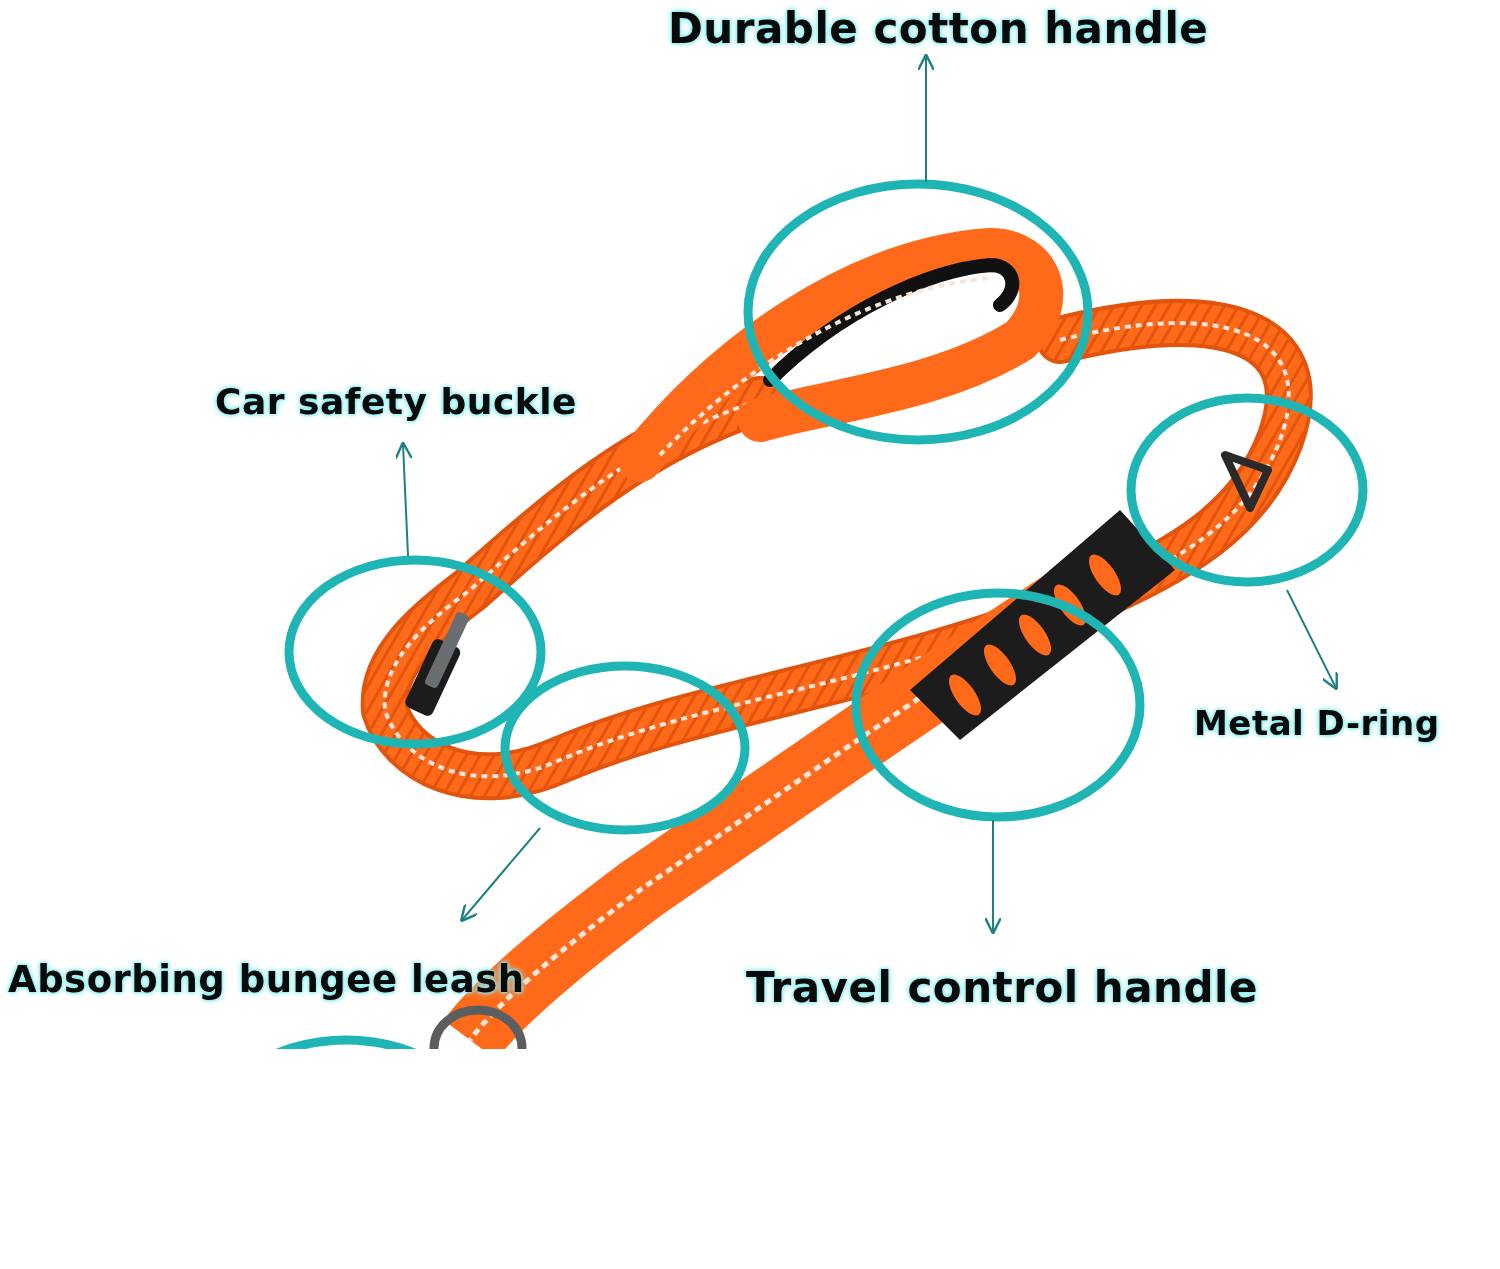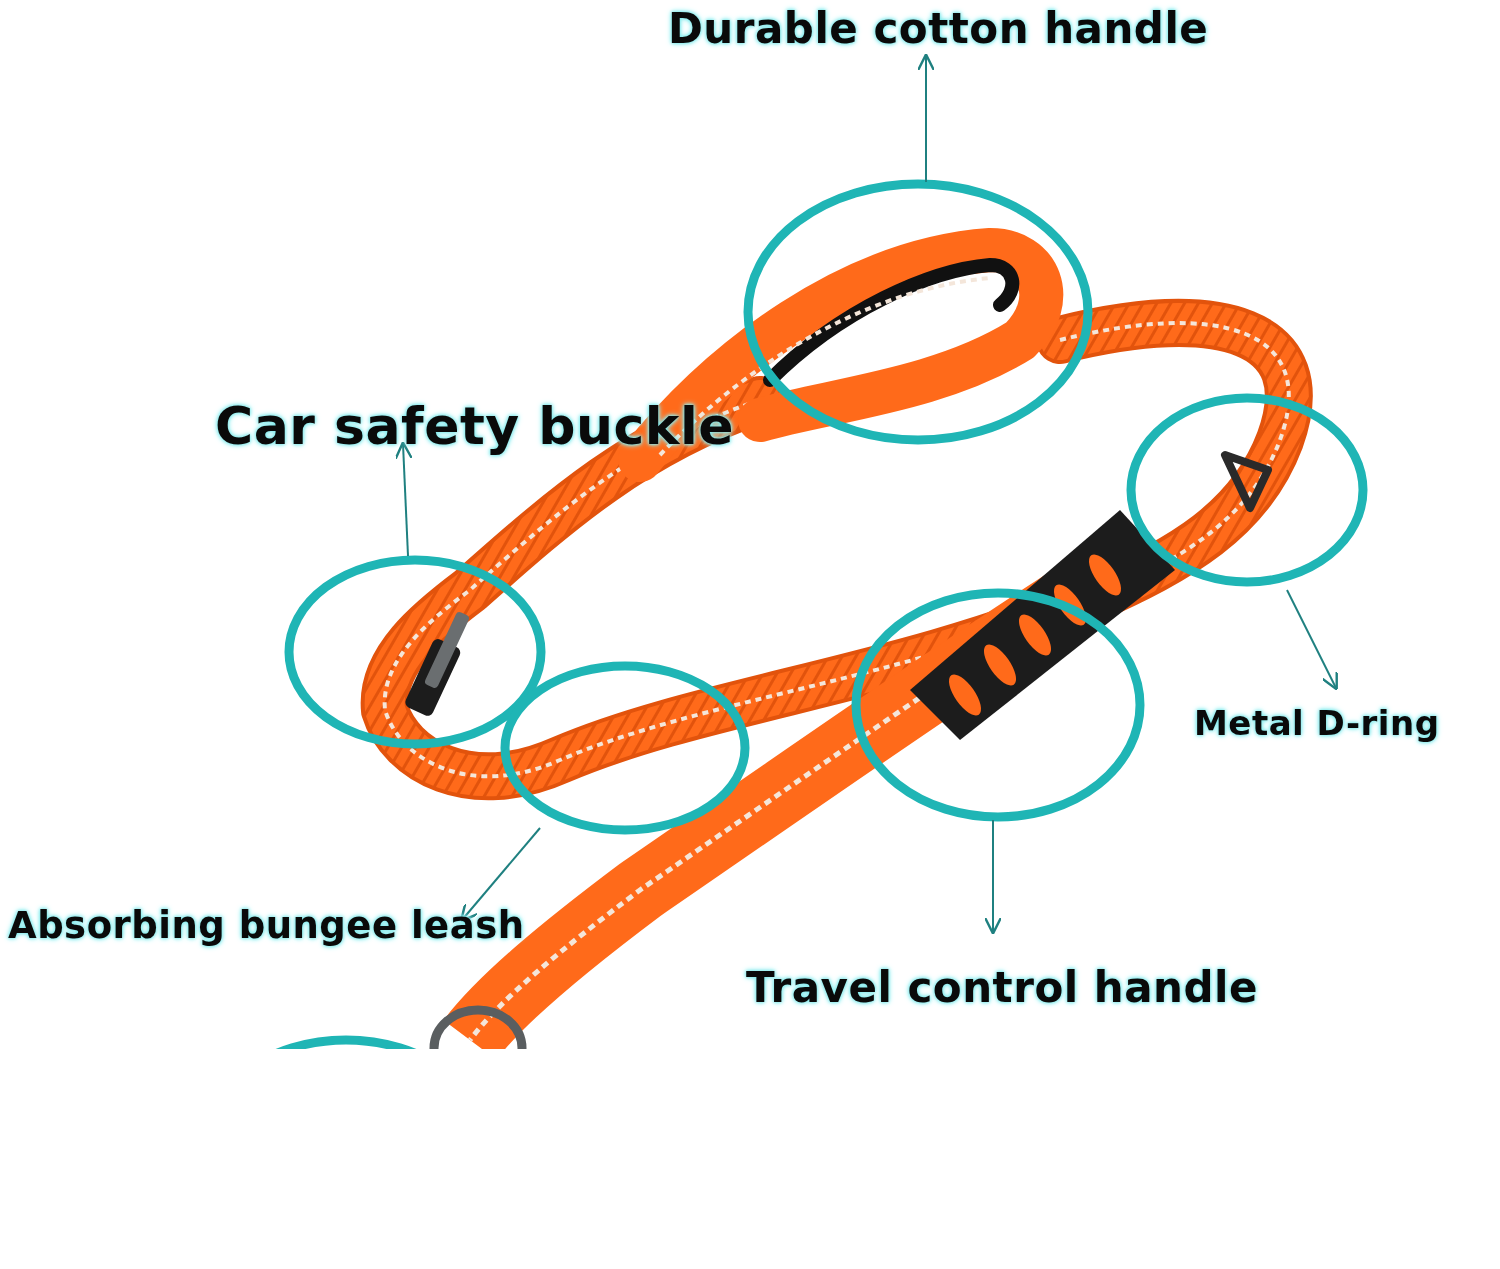--- a/index.html
+++ b/index.html
@@ -76,17 +76,17 @@
     <line x1="926" y1="182" x2="926" y2="56" marker-end="url(#ah)"></line>
     <line x1="408" y1="556" x2="403" y2="444" marker-end="url(#ah)"></line>
     <line x1="540" y1="828" x2="462" y2="920" marker-end="url(#ah)"></line>
     <line x1="993" y1="820" x2="993" y2="932" marker-end="url(#ah)"></line>
     <line x1="1287" y1="590" x2="1336" y2="688" marker-end="url(#ah)"></line>
     <line x1="492" y1="1180" x2="600" y2="1180" marker-end="url(#ah)"></line>
   </g>
 </svg>
 
 <div class="lbl" style="left:668px;top:4px;font-size:42px;">Durable cotton handle</div>
-<div class="lbl" style="left:215px;top:396px;font-size:52px;">Car safety buckle</div>
+<div class="lbl" style="left:215px;top:381px;font-size:36px;">Car safety buckle</div>
 <div class="lbl" style="left:1194px;top:703px;font-size:34px;">Metal D-ring</div>
-<div class="lbl" style="left:8px;top:904px;font-size:37px;">Absorbing bungee leash</div>
+<div class="lbl" style="left:8px;top:958px;font-size:37px;">Absorbing bungee leash</div>
 <div class="lbl" style="left:746px;top:943px;font-size:42px;margin-top:20px;">Travel control handle</div>
 </div>
 
 </body></html>

